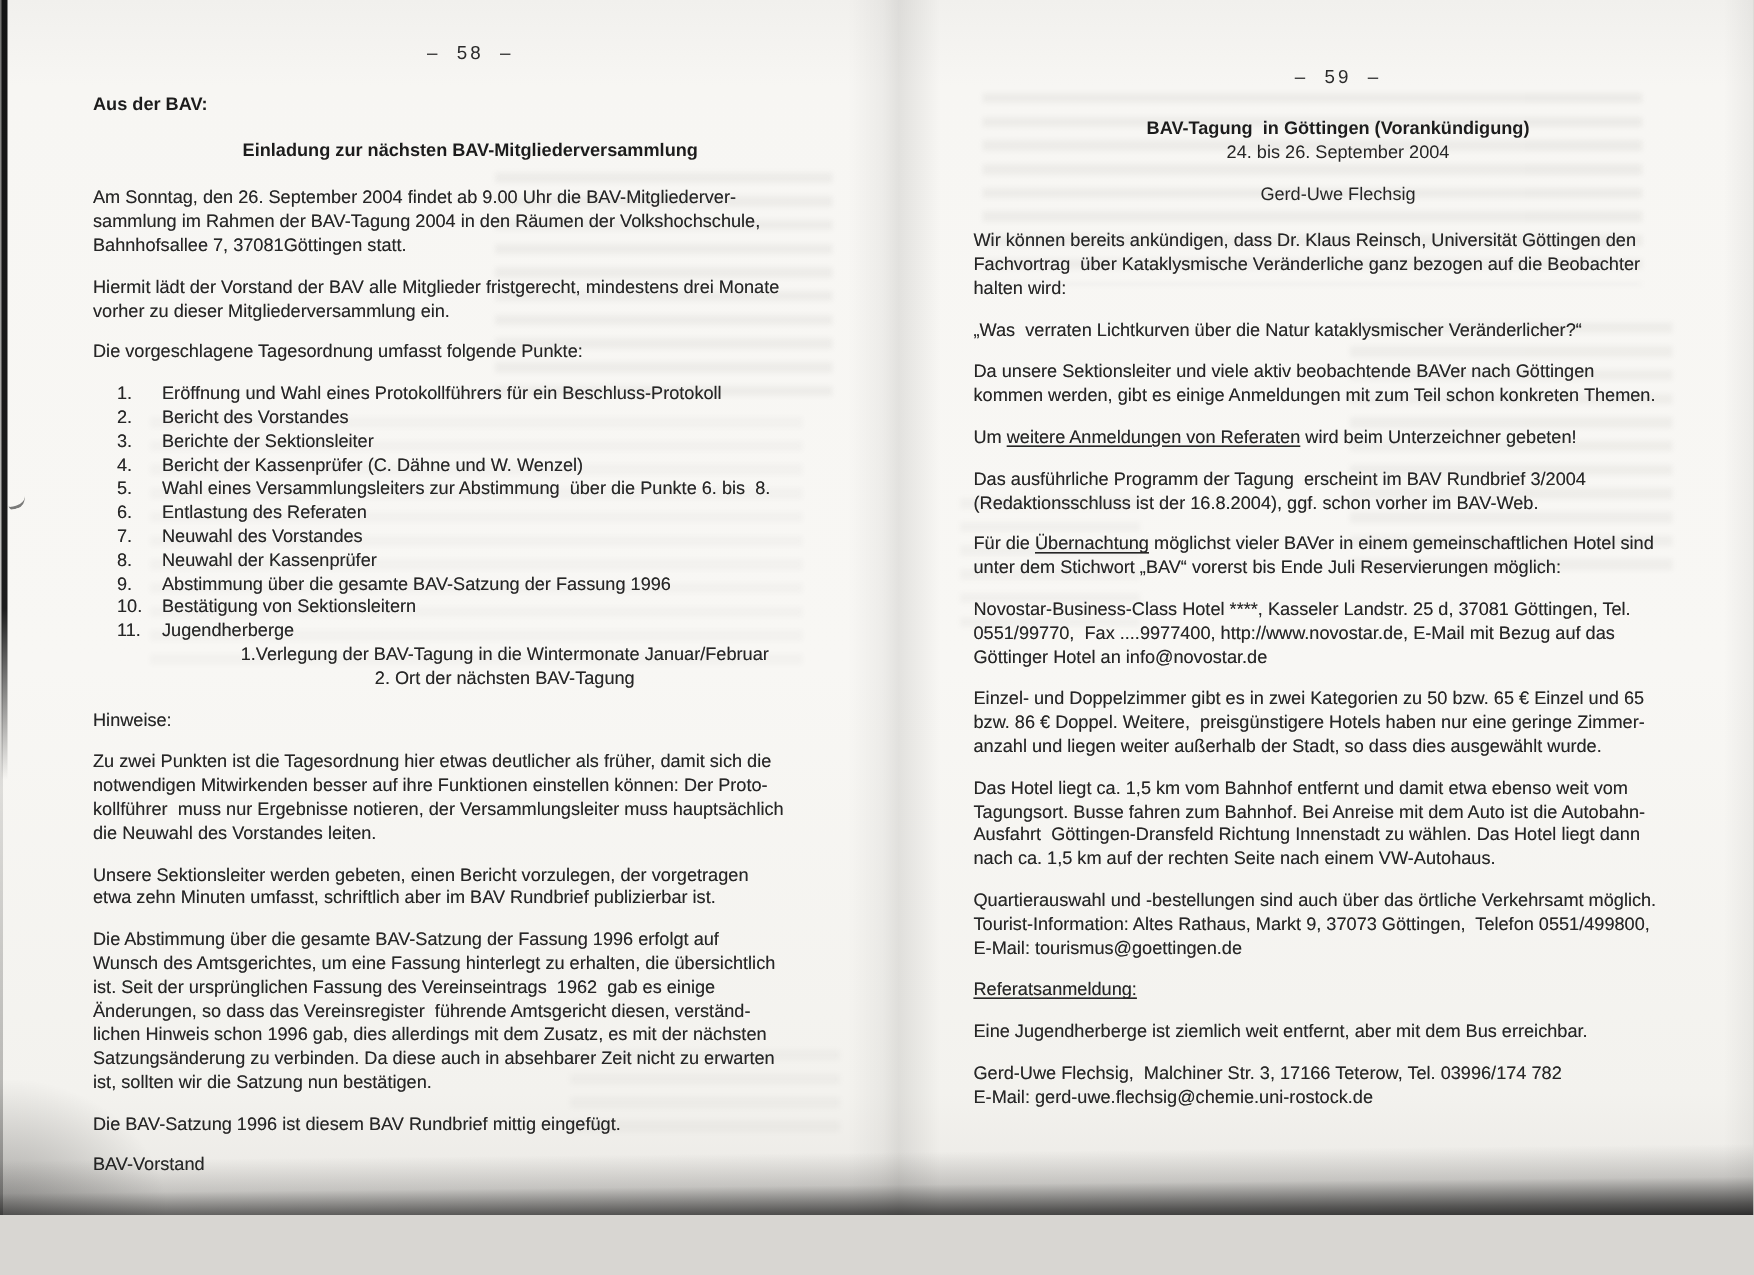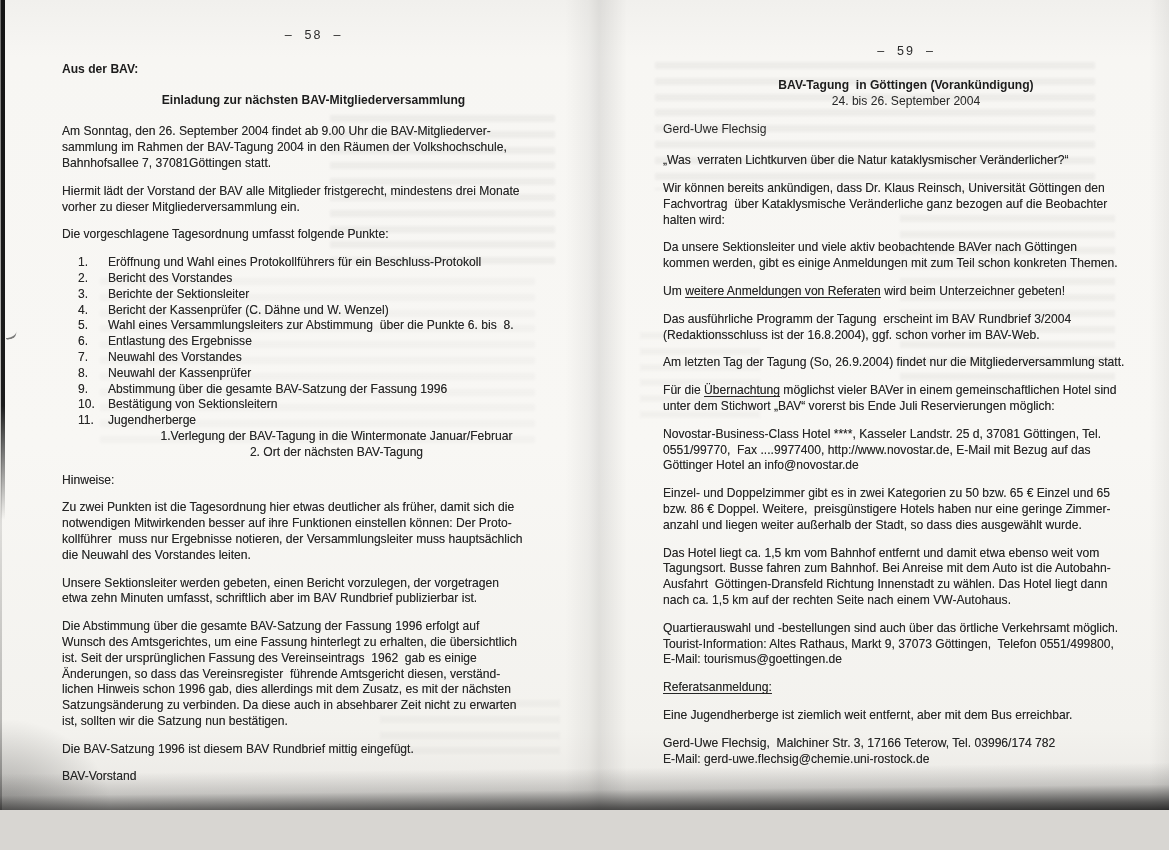--- a/index.html
+++ b/index.html
@@ -5,27 +5,27 @@
   html,body{margin:0;padding:0;background:#d8d6d2;}
   .scan-root{
     position:relative;width:1169px;height:810px;overflow:hidden;
     background:linear-gradient(180deg,#f1f0ed 0%,#f7f6f3 7%,#f8f7f4 55%,#f3f2ee 90%,#e9e7e3 100%);
     font-family:Liberation Sans, sans-serif;
     color:#262626;
   }
   
   .page-col{position:absolute;z-index:2;font-size:12.1px;line-height:15.8px;}
   .page-col.left{left:62px;top:28px;width:503px;}
-  .page-col.right{left:663px;top:44px;width:486px;}
+  .page-col.right{left:649px;top:44px;width:486px;}
   .pageno{text-align:center;white-space:pre;letter-spacing:2px;margin:0 0 18px 0;font-size:12.5px;color:#2b2b2b;}
   .kicker{font-weight:700;margin:0 0 15px 0;color:#1c1c1c;}
   .title{font-weight:700;text-align:center;margin:0 0 16px 0;color:#1c1c1c;white-space:pre-wrap;}
   .title.tight{margin:0;}
   .subtitle{text-align:center;margin:0 0 13px 0;white-space:pre-wrap;}
-  .author{margin:0 0 15px 0;}
+  .author{text-align:center;margin:0 0 15px 0;}
   .para{margin:0 0 12px 0;white-space:pre-wrap;text-shadow:0 0 .4px rgba(45,45,45,.5);}
   .u{text-decoration:underline;text-underline-offset:2px;}
   
   .agenda{margin:0 0 12px 0;}
   .agenda-row{display:flex;padding-left:16px;text-shadow:0 0 .4px rgba(45,45,45,.5);}
   .agenda-num{width:30px;flex:0 0 30px;}
   .agenda-text{flex:1;white-space:pre-wrap;}
   .agenda-sub{padding-left:46px;white-space:pre-wrap;text-shadow:0 0 .4px rgba(45,45,45,.5);text-align:center;}
   
   .ghost{position:absolute;z-index:1;filter:blur(1.6px);
@@ -92,21 +92,21 @@
         <div class="agenda-row">
           <span class="agenda-num">4.</span>
           <span class="agenda-text">Bericht der Kassenprüfer (C. Dähne und W. Wenzel)</span>
         </div>
         <div class="agenda-row">
           <span class="agenda-num">5.</span>
           <span class="agenda-text">Wahl eines Versammlungsleiters zur Abstimmung  über die Punkte 6. bis  8.</span>
         </div>
         <div class="agenda-row">
           <span class="agenda-num">6.</span>
-          <span class="agenda-text">Entlastung des Ergebnisse</span>
+          <span class="agenda-text">Entlastung des Referaten</span>
         </div>
         <div class="agenda-row">
           <span class="agenda-num">7.</span>
           <span class="agenda-text">Neuwahl des Vorstandes</span>
         </div>
         <div class="agenda-row">
           <span class="agenda-num">8.</span>
           <span class="agenda-text">Neuwahl der Kassenprüfer</span>
         </div>
         <div class="agenda-row">
@@ -143,30 +143,29 @@
       </div>
     <div class="para">BAV-Vorstand</div>
   </div>
 
   <div class="page-col right">
     <div class="pageno">–  59  –</div>
     <div class="title tight">BAV-Tagung  in Göttingen (Vorankündigung)</div>
     <div class="subtitle">24. bis 26. September 2004</div>
     <div class="author">Gerd-Uwe Flechsig</div>
     <div>
-        <p class="para">„Was  verraten Lichtkurven über die Natur kataklysmischer Veränderlicher?“</p>
         <p class="para">Wir können bereits ankündigen, dass Dr. Klaus Reinsch, Universität Göttingen den
 Fachvortrag  über Kataklysmische Veränderliche ganz bezogen auf die Beobachter
 halten wird:</p>
+        <p class="para">„Was  verraten Lichtkurven über die Natur kataklysmischer Veränderlicher?“</p>
         <p class="para">Da unsere Sektionsleiter und viele aktiv beobachtende BAVer nach Göttingen
 kommen werden, gibt es einige Anmeldungen mit zum Teil schon konkreten Themen.</p>
         <p class="para">Um <span class="u">weitere Anmeldungen von Referaten</span> wird beim Unterzeichner gebeten!</p>
         <p class="para">Das ausführliche Programm der Tagung  erscheint im BAV Rundbrief 3/2004
 (Redaktionsschluss ist der 16.8.2004), ggf. schon vorher im BAV-Web.</p>
-        <p class="para">Am letzten Tag der Tagung (So, 26.9.2004) findet nur die Mitgliederversammlung statt.</p>
         <p class="para">Für die <span class="u">Übernachtung</span> möglichst vieler BAVer in einem gemeinschaftlichen Hotel sind
 unter dem Stichwort „BAV“ vorerst bis Ende Juli Reservierungen möglich:</p>
         <p class="para">Novostar-Business-Class Hotel ****, Kasseler Landstr. 25 d, 37081 Göttingen, Tel.
 0551/99770,  Fax ....9977400, http://www.novostar.de, E-Mail mit Bezug auf das
 Göttinger Hotel an info@novostar.de</p>
         <p class="para">Einzel- und Doppelzimmer gibt es in zwei Kategorien zu 50 bzw. 65 € Einzel und 65
 bzw. 86 € Doppel. Weitere,  preisgünstigere Hotels haben nur eine geringe Zimmer-
 anzahl und liegen weiter außerhalb der Stadt, so dass dies ausgewählt wurde.</p>
         <p class="para">Das Hotel liegt ca. 1,5 km vom Bahnhof entfernt und damit etwa ebenso weit vom
 Tagungsort. Busse fahren zum Bahnhof. Bei Anreise mit dem Auto ist die Autobahn-

